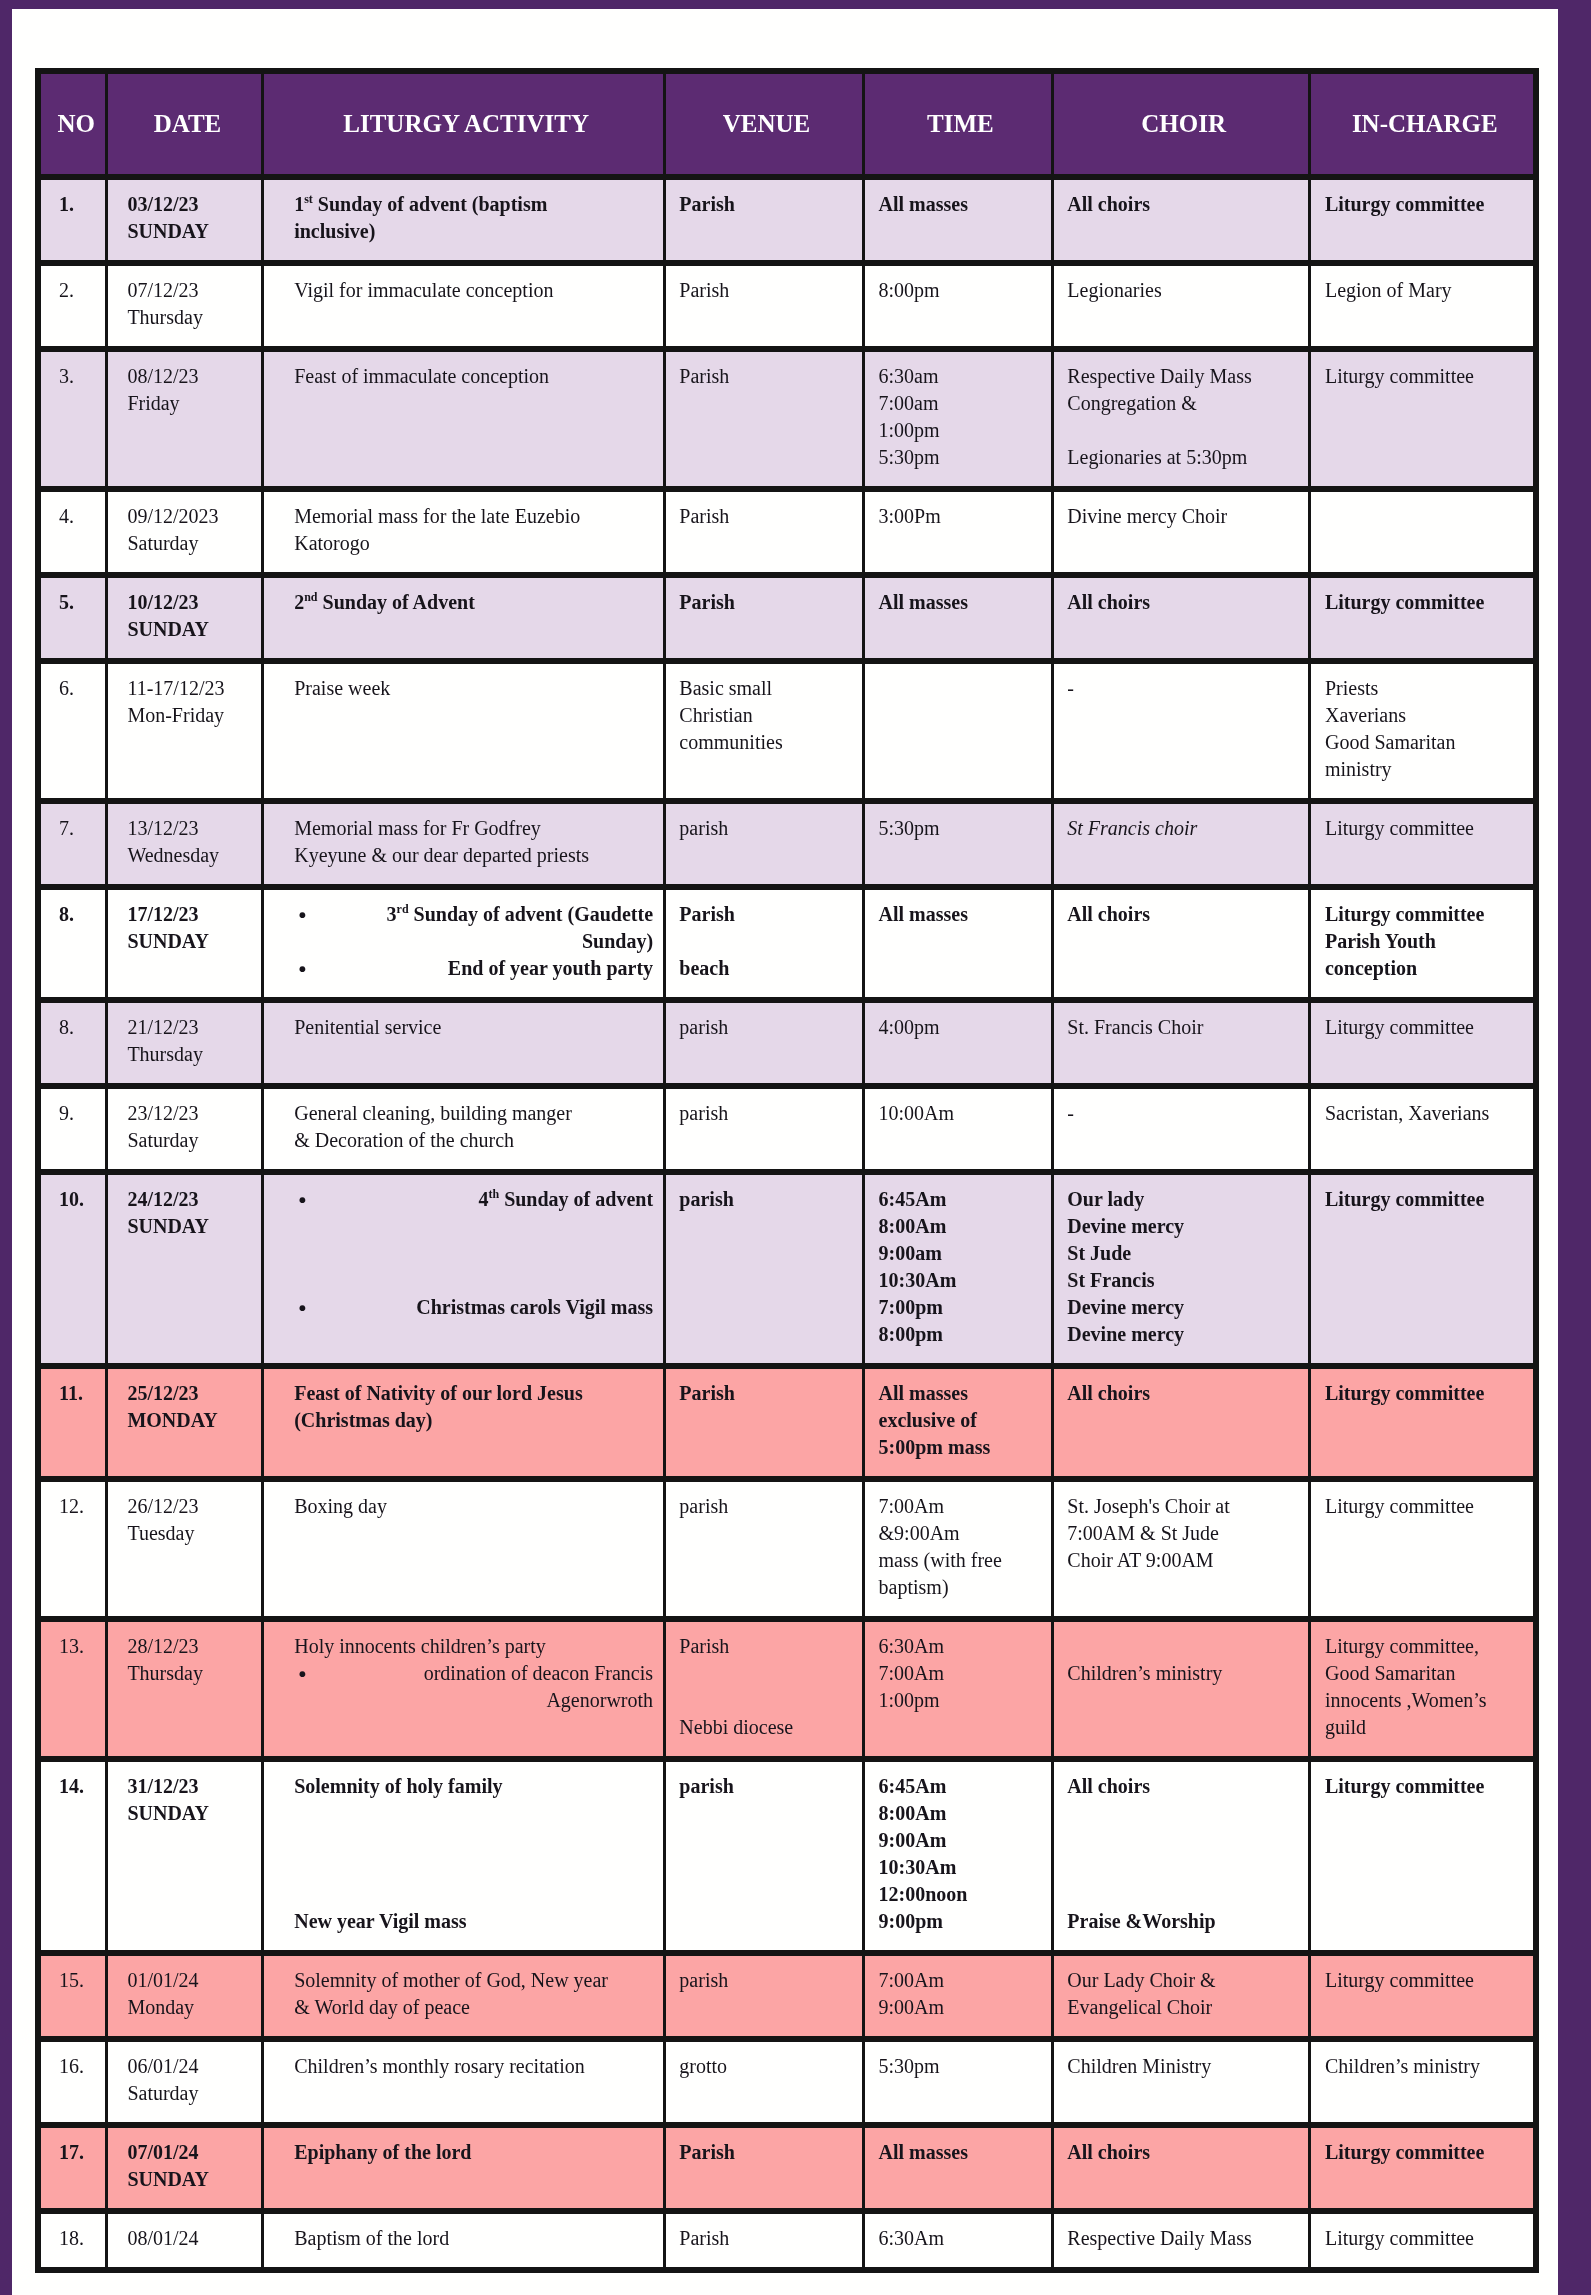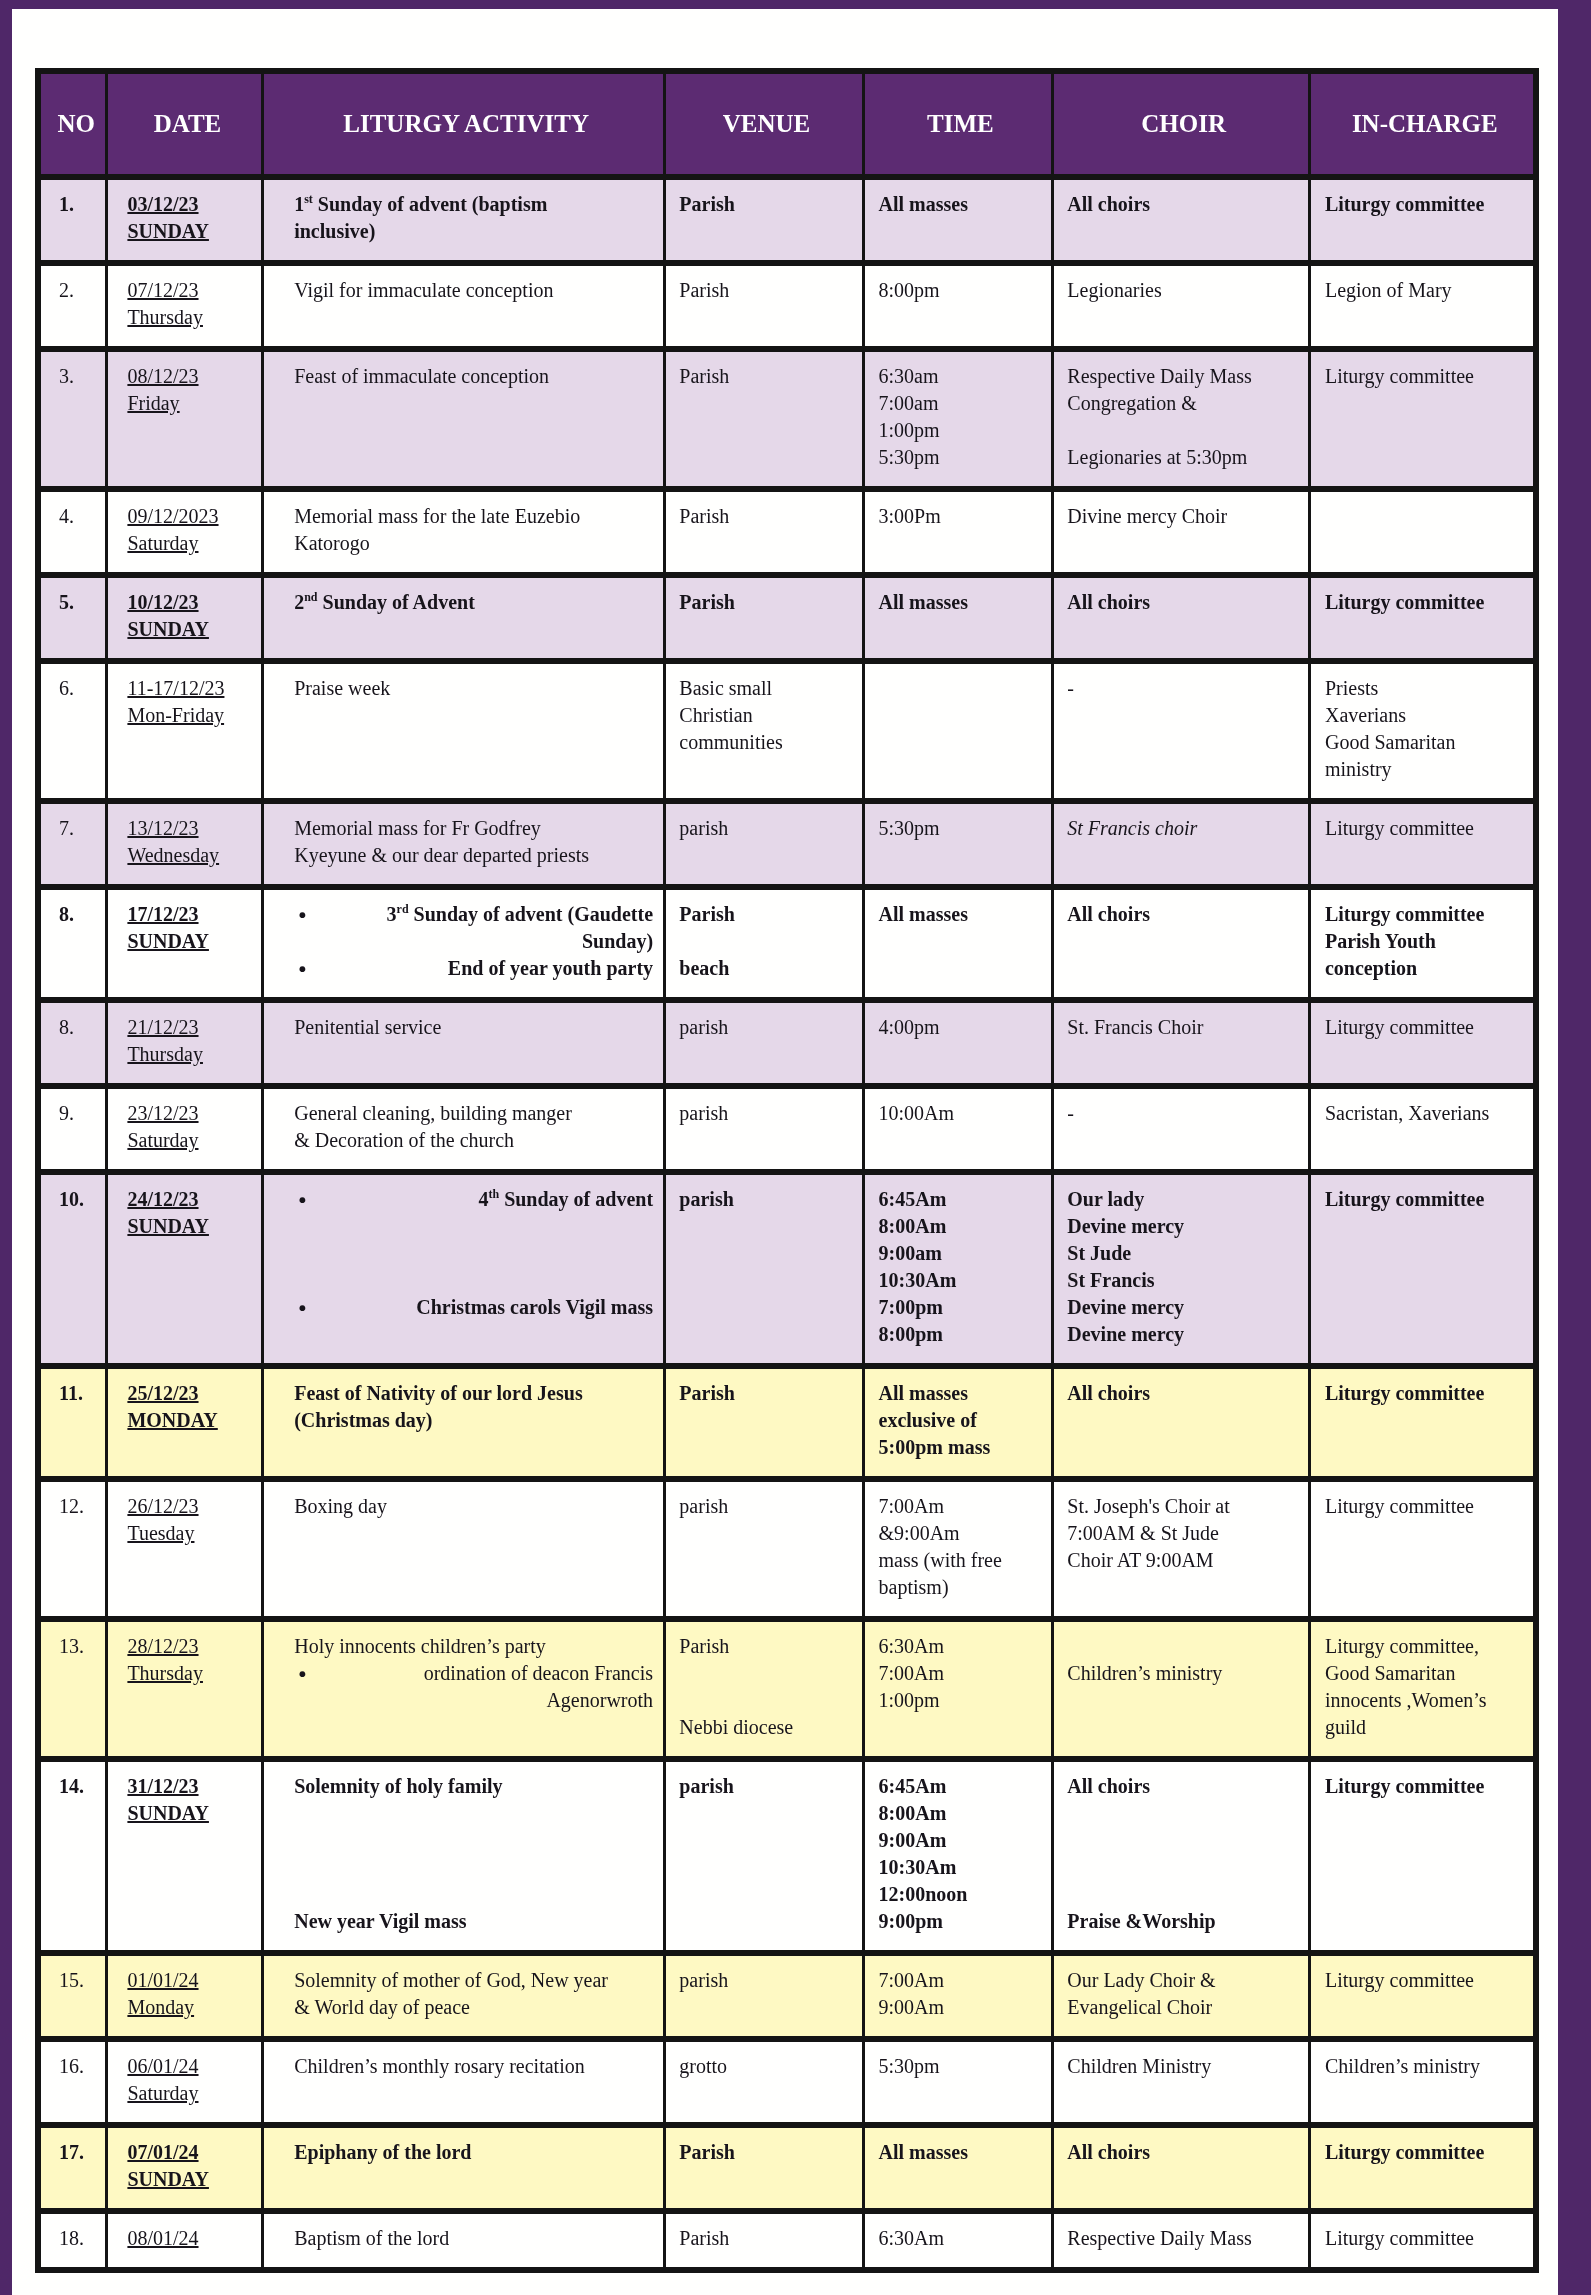--- a/index.html
+++ b/index.html
@@ -50,23 +50,23 @@
   tr{border-top:6.2px solid #141414;border-bottom:6.2px solid #141414;}
   td{
     border:3.4px solid #141414;
     vertical-align:top;
     padding:11px 9.6px 15px 13.7px;
     font-size:20px;
     line-height:27px;
   }
   td.col-activity{padding-left:30px;}
   td.col-no{padding-left:18px;}
-  td.col-date{padding-left:19px;text-decoration:underline;}
+  td.col-date{padding-left:19px;}
   .bg-lavender{background:#e5d8e9;}
-  .bg-peach{background:#fef9c3;}
+  .bg-peach{background:#fca5a5;}
   .bg-white{background:#fffffe;}
   tr.bold td{font-weight:bold;}
   .line{white-space:nowrap;}
   .line.sp{white-space:normal;}
   .bullet{display:flex;}
   .bullet .dot{
     flex:0 0 66px;
     width:66px;
     font-size:13.7px;
     line-height:27px;

